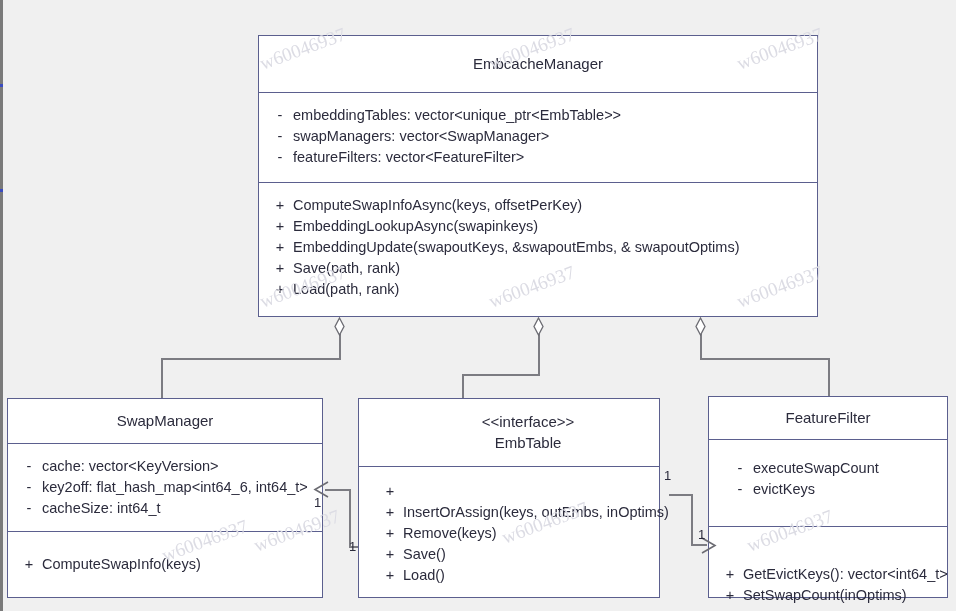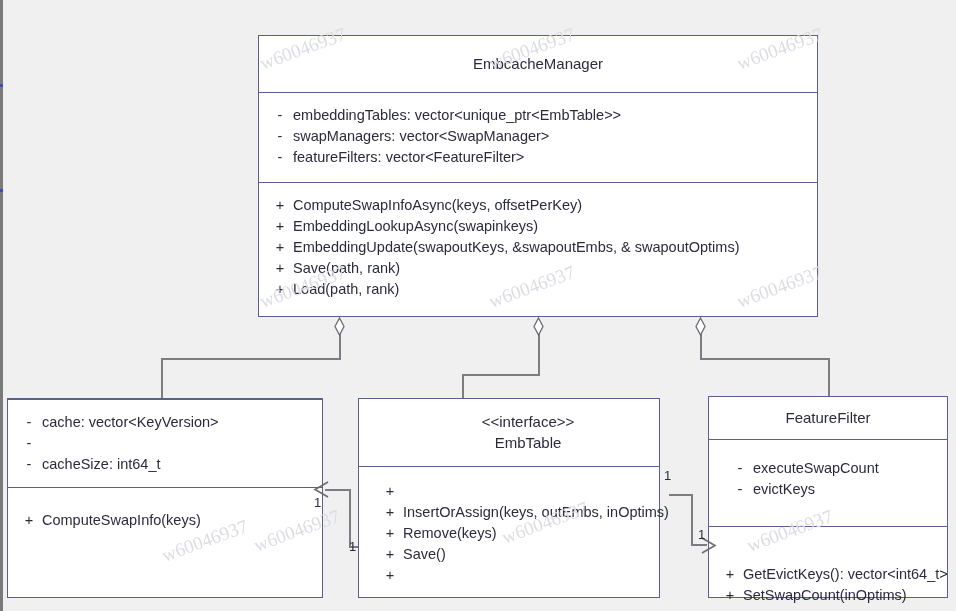--- a/index.html
+++ b/index.html
@@ -228,27 +228,31 @@
         <span class="uml-member">Save(path, rank)</span>
       </div>
       <div class="uml-row">
         <span class="uml-vis">+</span>
         <span class="uml-member">Load(path, rank)</span>
       </div>
     </div>
   </div>
 
   <div class="uml-class" style="left:7px; top:398px; width:316px; height:200px;">
+    <div class="uml-title" style="height:44px;">
+      <span>SwapManager</span>
+    </div>
     <div class="uml-sep uml-compartment pad-left-12" style="height:88px;">
       <div class="uml-row">
         <span class="uml-vis">-</span>
         <span class="uml-member">cache: vector&lt;KeyVersion&gt;</span>
       </div>
       <div class="uml-row">
         <span class="uml-vis">-</span>
+        <span class="uml-member">key2off: flat_hash_map&lt;int64_6, int64_t&gt;</span>
       </div>
       <div class="uml-row">
         <span class="uml-vis">-</span>
         <span class="uml-member">cacheSize: int64_t</span>
       </div>
     </div>
     <div class="uml-sep uml-compartment pad-left-12" style="height:66px; padding-top:22px;">
       <div class="uml-row">
         <span class="uml-vis">+</span>
         <span class="uml-member">ComputeSwapInfo(keys)</span>
@@ -272,20 +276,21 @@
       <div class="uml-row">
         <span class="uml-vis">+</span>
         <span class="uml-member">Remove(keys)</span>
       </div>
       <div class="uml-row">
         <span class="uml-vis">+</span>
         <span class="uml-member">Save()</span>
       </div>
       <div class="uml-row">
         <span class="uml-vis">+</span>
+        <span class="uml-member">Load()</span>
       </div>
     </div>
   </div>
 
   <div class="uml-class" style="left:708px; top:396px; width:240px; height:202px;">
     <div class="uml-title" style="height:42px;">
       <span>FeatureFilter</span>
     </div>
     <div class="uml-sep uml-compartment pad-left-22" style="height:87px; padding-top:18px;">
       <div class="uml-row">

